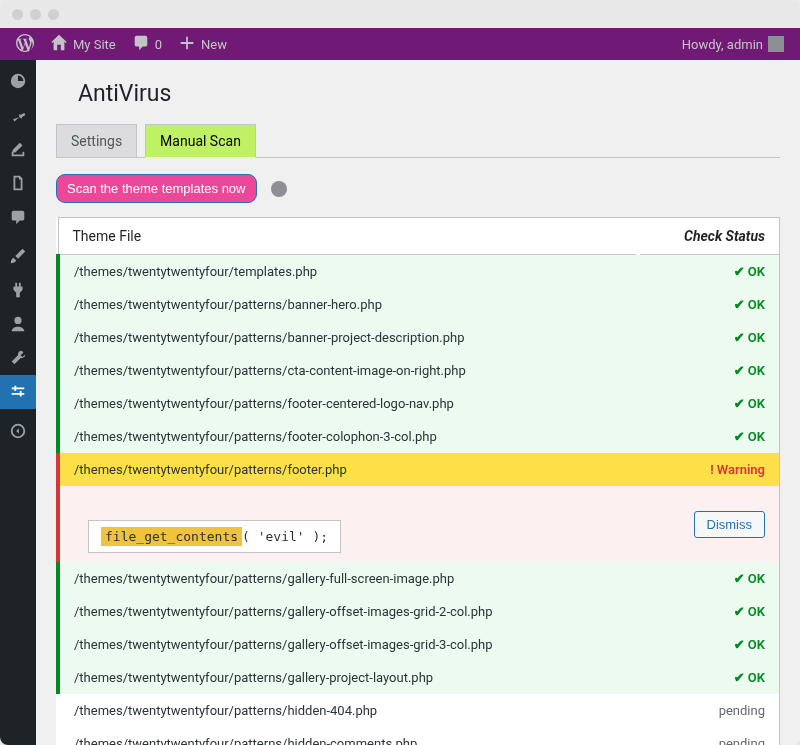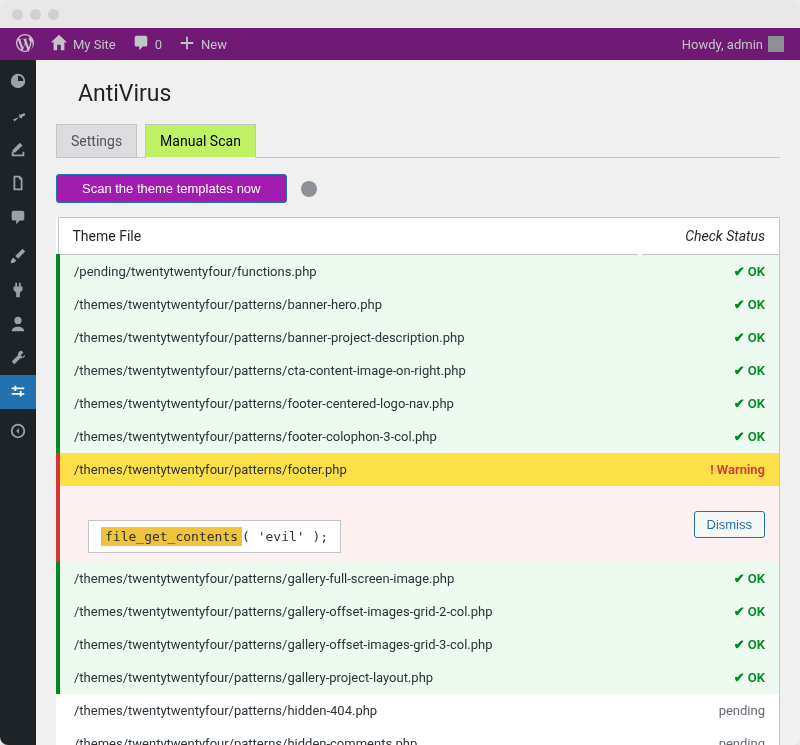--- a/index.html
+++ b/index.html
@@ -26,26 +26,26 @@
 .menu-sep { height: 5px; }
 
 .content { flex: 1; background: #f0f0f1; padding: 0 20px 20px; overflow-y: auto; }
 h1.page-title { font-size: 23px; font-weight: 400; color: #1d2327; padding: 20px 0 12px; margin-left: 22px; }
 
 .nav-tab-wrapper { border-bottom: 1px solid #c3c4c7; margin-bottom: 16px; padding-top: 4px; }
 .nav-tab { display: inline-block; padding: 8px 14px; font-size: 14px; font-weight: 400; color: #50575e; background: #dcdcde; border: 1px solid #c3c4c7; border-bottom: none; margin-right: 4px; cursor: pointer; position: relative; top: 1px; }
 .nav-tab.active { background: #bef264; color: #000; border-bottom: 1px solid #f0f0f1; }
 
 .scan-controls { display: flex; align-items: center; gap: 14px; margin-bottom: 14px; }
-.button-primary { background: #a21caf; color: #fff; border: 1px solid #2271b1; padding: 6px 25px; font-size: 13px; cursor: pointer; border-radius: 3px; }
+.button-primary { background: #ec4899; color: #fff; border: 1px solid #2271b1; padding: 6px 10px; font-size: 13px; cursor: pointer; border-radius: 9px; }
 .spinner { width: 16px; height: 16px; border-radius: 50%; background: #8c8f94; }
 
 .scan-table { width: 100%; background: #fff; border: 1px solid #c3c4c7; border-collapse: collapse; }
 .scan-table th { text-align: left; padding: 10px 14px; font-weight: 400; font-size: 14px; color: #1d2327; border-bottom: 1px solid #c3c4c7; }
-.scan-table th.status-col { text-align: right; font-style: italic; }
+.scan-table th.status-col { text-align: right; font-style: italic; font-weight: bold; }
 .scan-table td { padding: 9px 14px; font-size: 13px; color: #2c3338; border-left: 4px solid transparent; }
 .scan-table td.status { text-align: right; font-weight: 600; white-space: nowrap; }
 tr.ok { background: #edfaef; }
 tr.ok td:first-child { border-left-color: #008a20; }
 tr.ok td.status { color: #008a20; }
 tr.warning { background: #fde047; }
 tr.warning td:first-child { border-left-color: #d63638; }
 tr.warning td.status { color: #d63638; }
 tr.warning-detail { background: #fcf0f1; }
 tr.warning-detail td:first-child { border-left-color: #d63638; }
@@ -190,21 +190,21 @@
 
         <table class="scan-table">
           <thead>
             <tr>
               <th>Theme File</th>
               <th class="status-col">Check Status</th>
             </tr>
           </thead>
           <tbody id="scan-rows">
               <tr class="ok">
-                <td>/pending/twentytwentyfour/functions.php</td>
+                <td>/themes/twentytwentyfour/templates.php</td>
                 <td class="status">✔ OK</td>
               </tr>
               <tr class="ok">
                 <td>/themes/twentytwentyfour/patterns/banner-hero.php</td>
                 <td class="status">✔ OK</td>
               </tr>
               <tr class="ok">
                 <td>/themes/twentytwentyfour/patterns/banner-project-description.php</td>
                 <td class="status">✔ OK</td>
               </tr>

